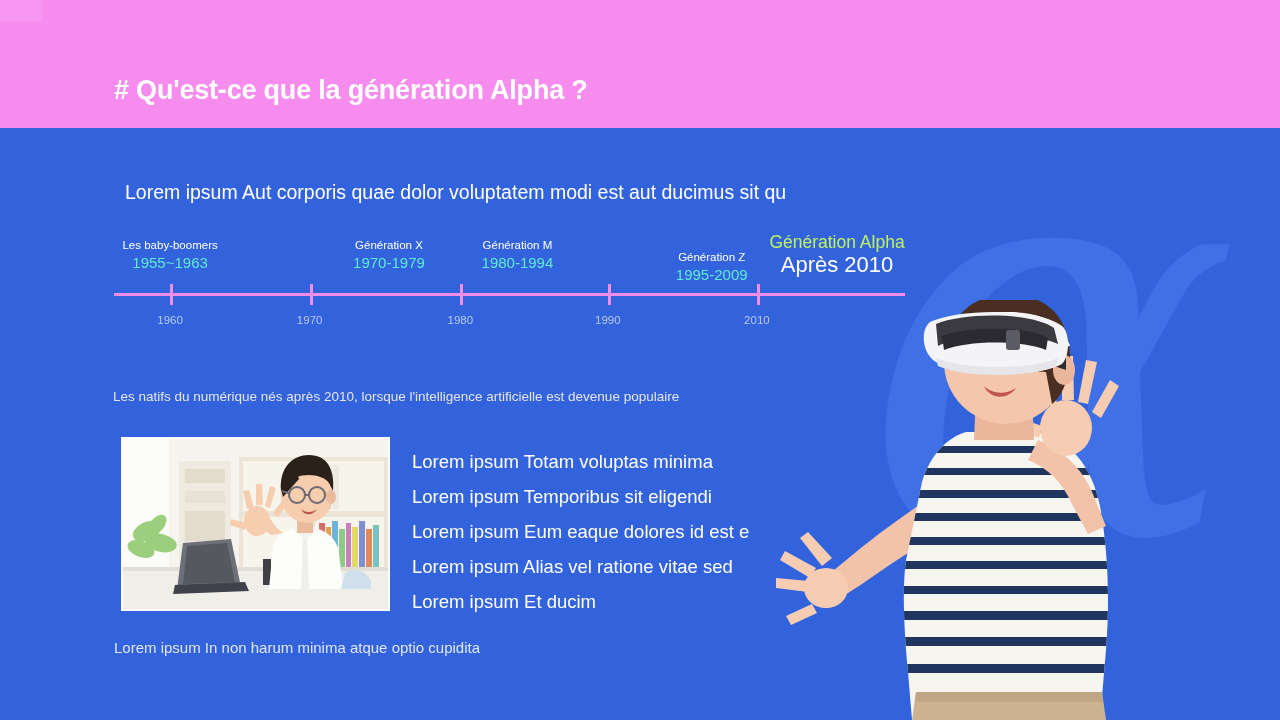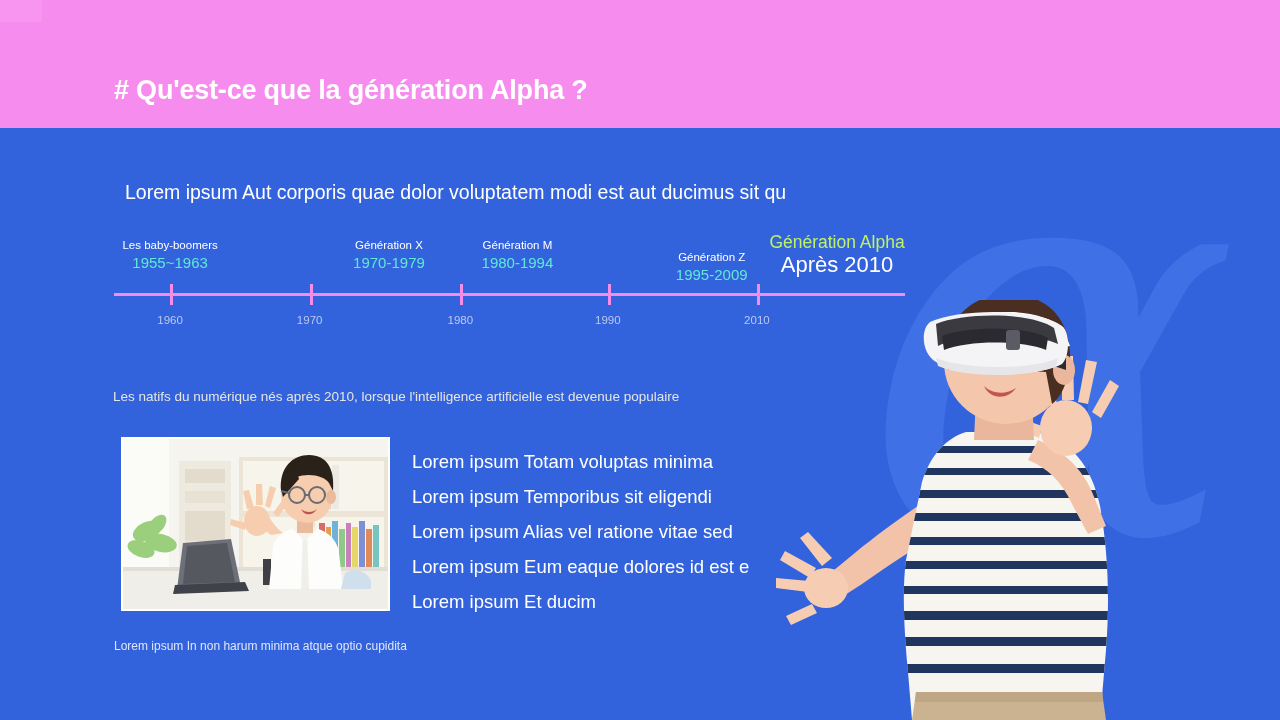--- a/index.html
+++ b/index.html
@@ -178,21 +178,21 @@
     color: #ffffff;
     line-height: 35px;
     white-space: nowrap;
   }
 
   
   .footnote {
     position: absolute;
     left: 114px;
     top: 639px;
-    font-size: 12px;
+    font-size: 15px;
     color: #dfe6fa;
     white-space: nowrap;
   }
 </style>
 </head>
 <body>
 
 <div class="slide">
 
   <div class="header-band">
@@ -410,20 +410,20 @@
 
       <path d="M148 96 C142 92 138 88 136 84 L146 78 C150 84 154 90 160 94 Z" fill="#f6cdae"></path>
 
       <path d="M222 134 C232 128 244 132 248 142 L248 150 L218 150 Z" fill="#cfe0ec"></path>
     </svg>
   </div>
 
   <div class="bullet-list">
     <div class="bullet-item">Lorem ipsum Totam voluptas minima</div>
     <div class="bullet-item">Lorem ipsum Temporibus sit eligendi</div>
+    <div class="bullet-item">Lorem ipsum Eum eaque dolores id est e</div>
     <div class="bullet-item">Lorem ipsum Alias vel ratione vitae sed</div>
-    <div class="bullet-item">Lorem ipsum Eum eaque dolores id est e</div>
     <div class="bullet-item">Lorem ipsum Et ducim</div>
   </div>
 
   <div class="footnote">Lorem ipsum In non harum minima atque optio cupidita</div>
 
 </div>
 
 </body></html>

